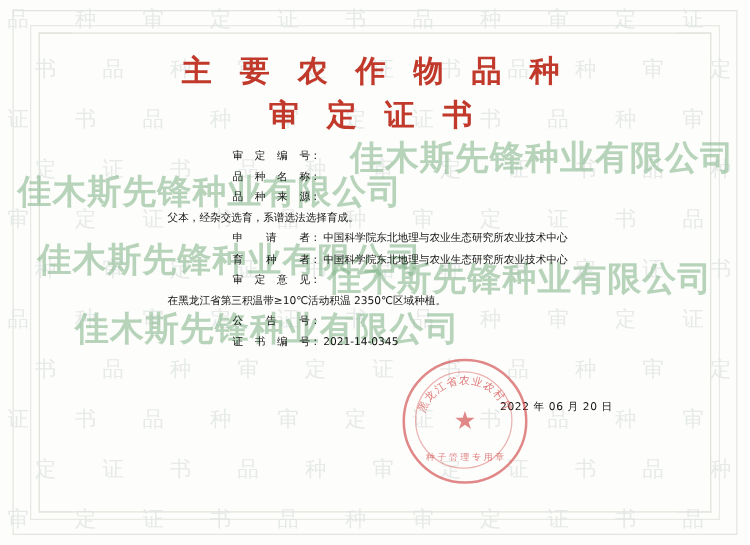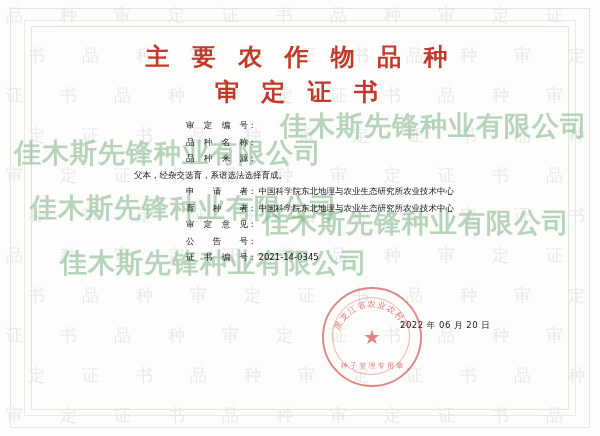--- a/index.html
+++ b/index.html
@@ -390,20 +390,21 @@
       </div>
       <div class="row wide">
         <div class="lbl">育 种 者</div>
         <div>：</div>
         <div class="val">中国科学院东北地理与农业生态研究所农业技术中心</div>
       </div>
       <div class="row wide">
         <div class="lbl">审定意见</div>
         <div>：</div>
       </div>
+      <div class="cont neg">在黑龙江省第三积温带≥10℃活动积温 2350℃区域种植。</div>
       <div class="row wide">
         <div class="lbl">公 告 号</div>
         <div>：</div>
       </div>
       <div class="row wide">
         <div class="lbl">证书编号</div>
         <div>：</div>
         <div class="val">2021-14-0345</div>
       </div>
     </div>

